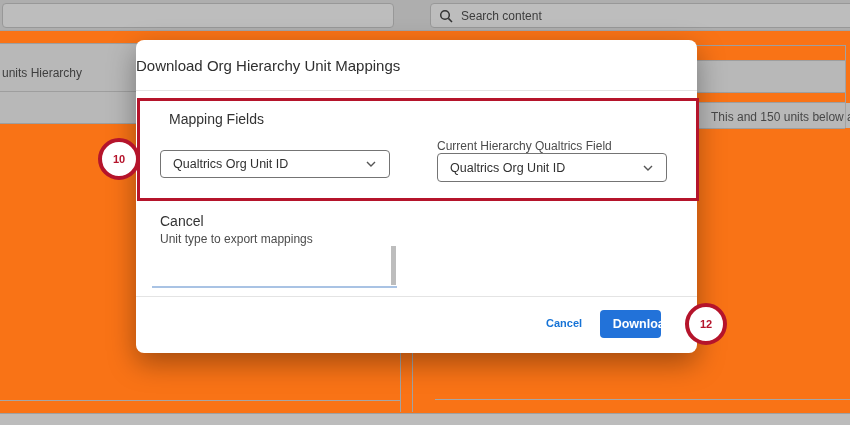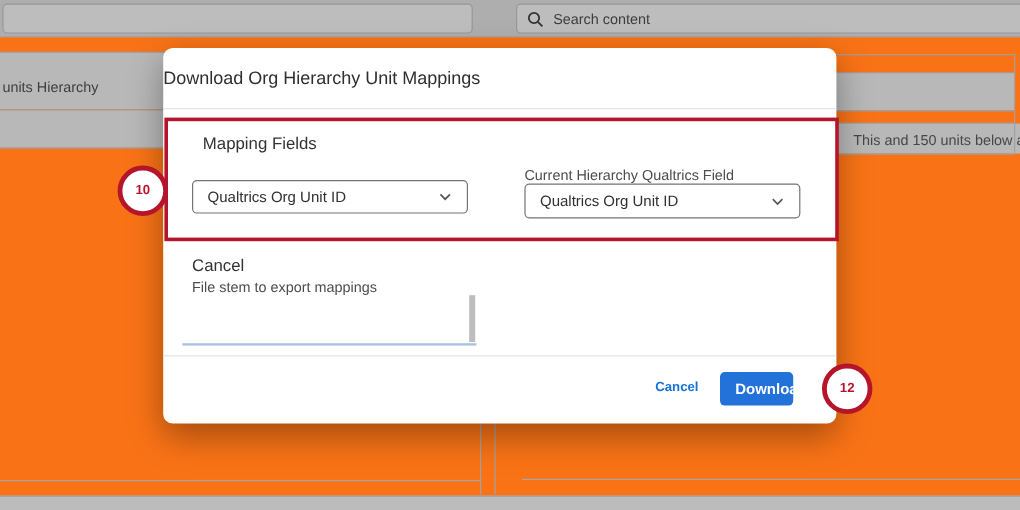--- a/index.html
+++ b/index.html
@@ -94,21 +94,21 @@
 
     <div class="field-label" style="left:301px; top:99px;">Current Hierarchy Qualtrics Field</div>
     <div class="select" style="left:301px; top:113px; height:29px;">
       <span class="val">Qualtrics Org Unit ID</span>
       <svg width="12" height="8" viewBox="0 0 12 8">
         <polyline points="2,2 6,6 10,2" fill="none" stroke="#555" stroke-width="1.4"></polyline>
       </svg>
     </div>
 
     <div class="section-heading" style="left:24px; top:173px;">Cancel</div>
-    <div class="field-label" style="left:24px; top:192px;">File stem to export mappings</div>
+    <div class="field-label" style="left:24px; top:192px;">Unit type to export mappings</div>
     <div class="artifact-strip"></div>
     <div class="artifact-underline"></div>
 
     <div class="footer-divider"></div>
     <div class="cancel-link" style="color:#1673d6;">Cancel</div>
     <div class="download-btn" style="background:#2272d9;">Download</div>
   </div>
 
   <div class="highlight-rect"></div>
   <div class="step-circle circle-10">10</div>

